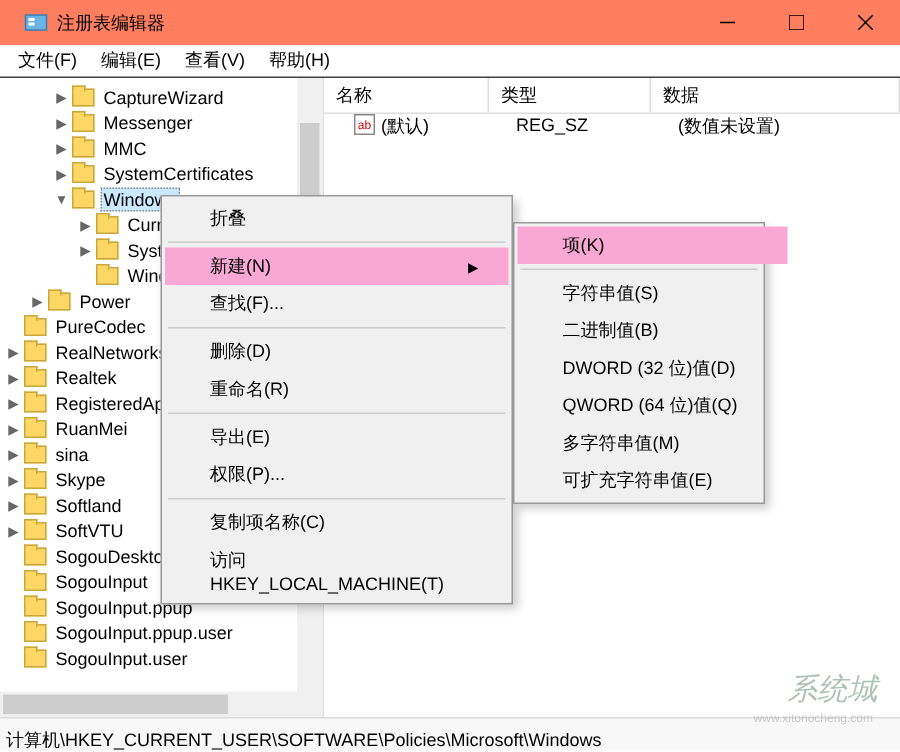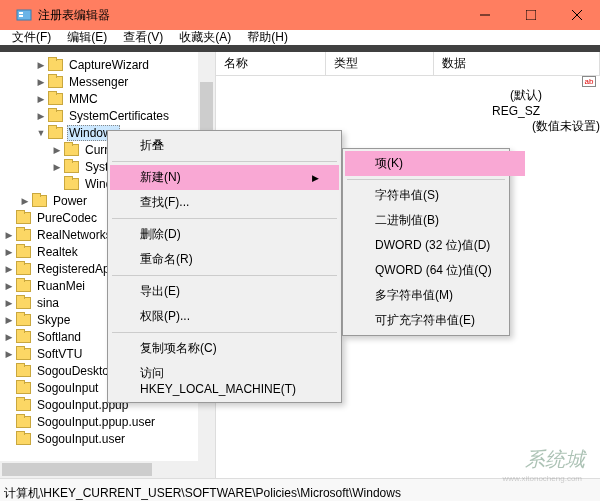--- a/index.html
+++ b/index.html
@@ -5,34 +5,34 @@
     * { box-sizing: border-box; margin: 0; padding: 0; font-family: 'Microsoft YaHei', 'Segoe UI', sans-serif; }
     body { width: 600px; height: 501px; overflow: hidden; background: #fff; font-size: 12px; }
     
     .titlebar { height: 30px; background: #ff7e60; display: flex; align-items: center; padding-left: 16px; }
     .titlebar-icon { width: 16px; height: 16px; margin-right: 6px; }
     .titlebar-text { flex: 1; color: #000; font-size: 12px; }
     .win-controls { display: flex; height: 100%; }
     .win-btn { width: 46px; display: flex; align-items: center; justify-content: center; color: #000; }
     .win-btn svg { width: 10px; height: 10px; }
     
-    .menubar { height: 22px; background: #fff; border-bottom: 7px solid #404040; display: flex; align-items: center; padding-left: 4px; }
+    .menubar { height: 22px; background: #fff; border-bottom: 1px solid #404040; display: flex; align-items: center; padding-left: 4px; }
     .menu-item { padding: 2px 8px; font-size: 12px; }
     
     .main { display: flex; height: 426px; }
     .tree-panel { width: 216px; background: #fff; border-right: 1px solid #ddd; overflow: hidden; position: relative; padding-top: 4px; }
     .list-panel { flex: 1; background: #fff; overflow: hidden; position: relative; }
     
     .list-header { height: 24px; border-bottom: 1px solid #ddd; display: flex; align-items: center; }
     .list-col { padding: 0 8px; font-size: 12px; border-right: 1px solid #ddd; height: 100%; display: flex; align-items: center; }
     .col-name { width: 110px; }
     .col-type { width: 108px; }
     .col-data { flex: 1; }
     
-    .list-row { display: flex; align-items: flex-end; height: 18px; padding-left: 6px; flex-direction: column; }
+    .list-row { display: flex; align-items: flex-start; height: 18px; padding-left: 20px; }
     .row-icon { width: 14px; height: 14px; border: 1px solid #888; background: #fff; display: flex; align-items: center; justify-content: center; font-size: 8px; color: #d00; margin-right: 4px; }
     .row-name { width: 90px; font-size: 12px; }
     .row-type { width: 108px; font-size: 12px; }
     .row-data { font-size: 12px; }
     
     .tree-item { display: flex; align-items: center; height: 17px; font-size: 12px; white-space: nowrap; }
     .tree-toggle { width: 14px; text-align: center; color: #666; font-size: 9px; }
     .tree-toggle.empty { visibility: hidden; }
     .folder-icon { width: 15px; height: 12px; background: #fcd765; border: 1px solid #c9a73e; margin-right: 4px; position: relative; }
     .folder-icon::before { content: ''; position: absolute; top: -3px; left: -1px; width: 7px; height: 3px; background: #fcd765; border: 1px solid #c9a73e; border-bottom: none; }
@@ -90,21 +90,20 @@
           <line x1="10" y1="0" x2="0" y2="10" stroke="#000" stroke-width="1"></line>
         </svg>
       </div>
   </div>
 </div>
 
 <div class="menubar">
   <div class="menu-item">文件(F)</div>
   <div class="menu-item">编辑(E)</div>
   <div class="menu-item">查看(V)</div>
-  <div class="menu-item">收藏夹(A)</div>
   <div class="menu-item">帮助(H)</div>
 </div>
 
 <div class="main">
   <div class="tree-panel">
     <div id="tree-container">
         <div class="tree-item i2">
           <span class="tree-toggle">▶</span>
           <span class="folder-icon"></span>
           <span class="tree-label">CaptureWizard</span>

